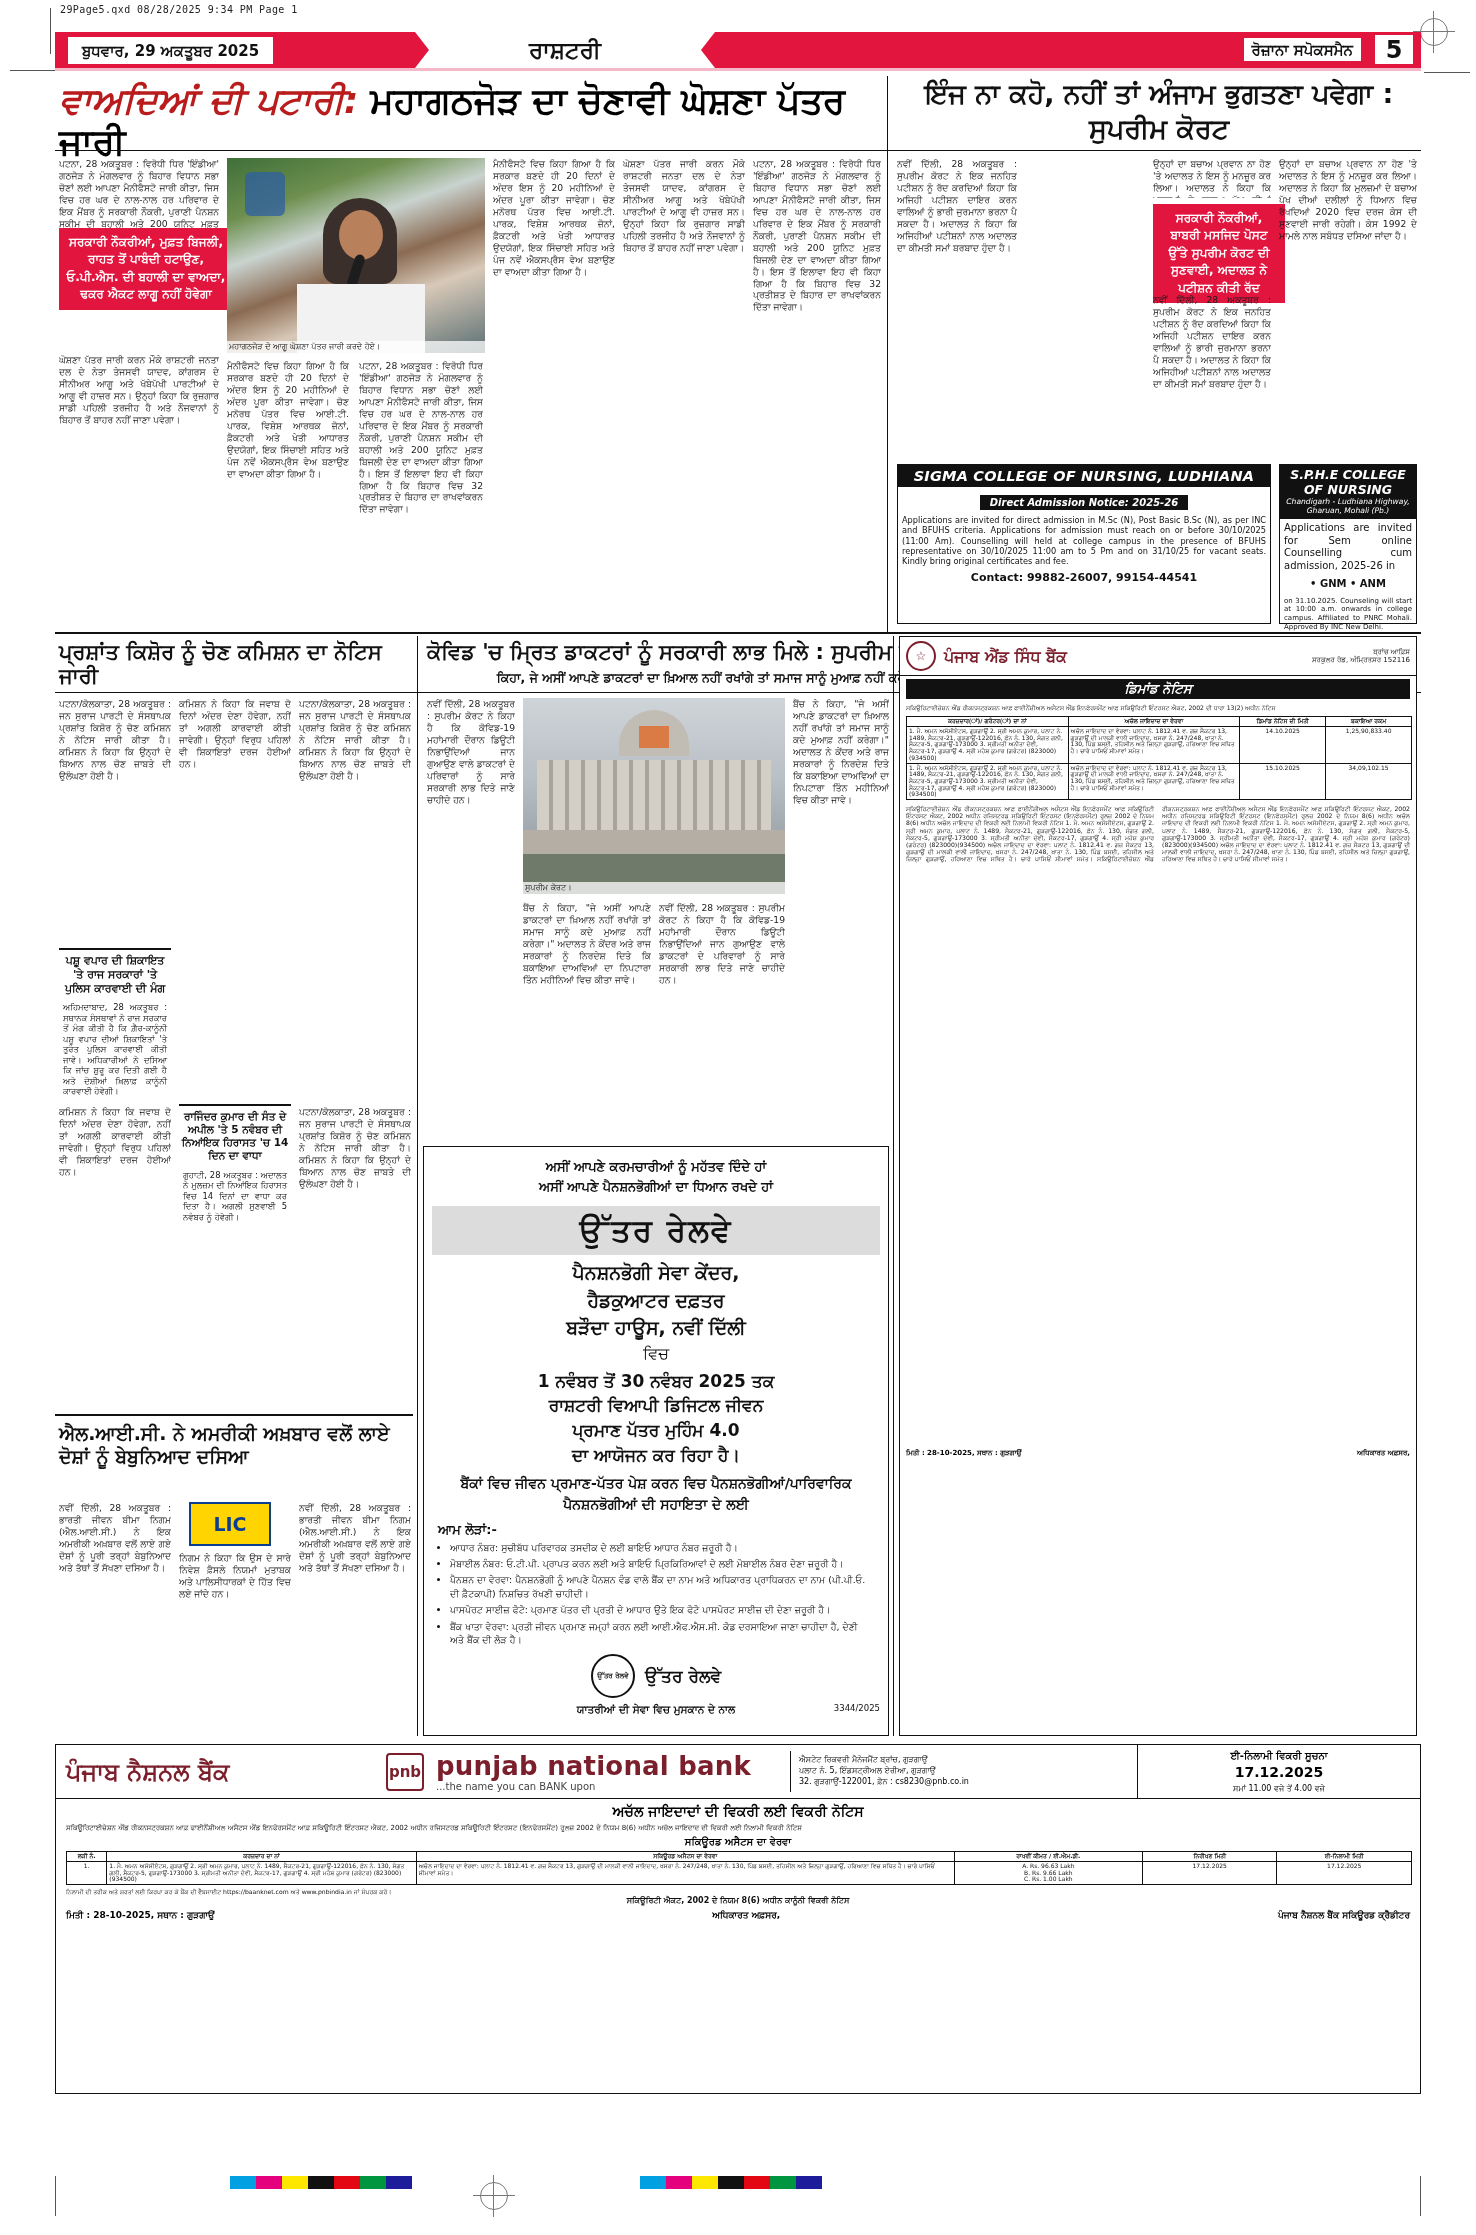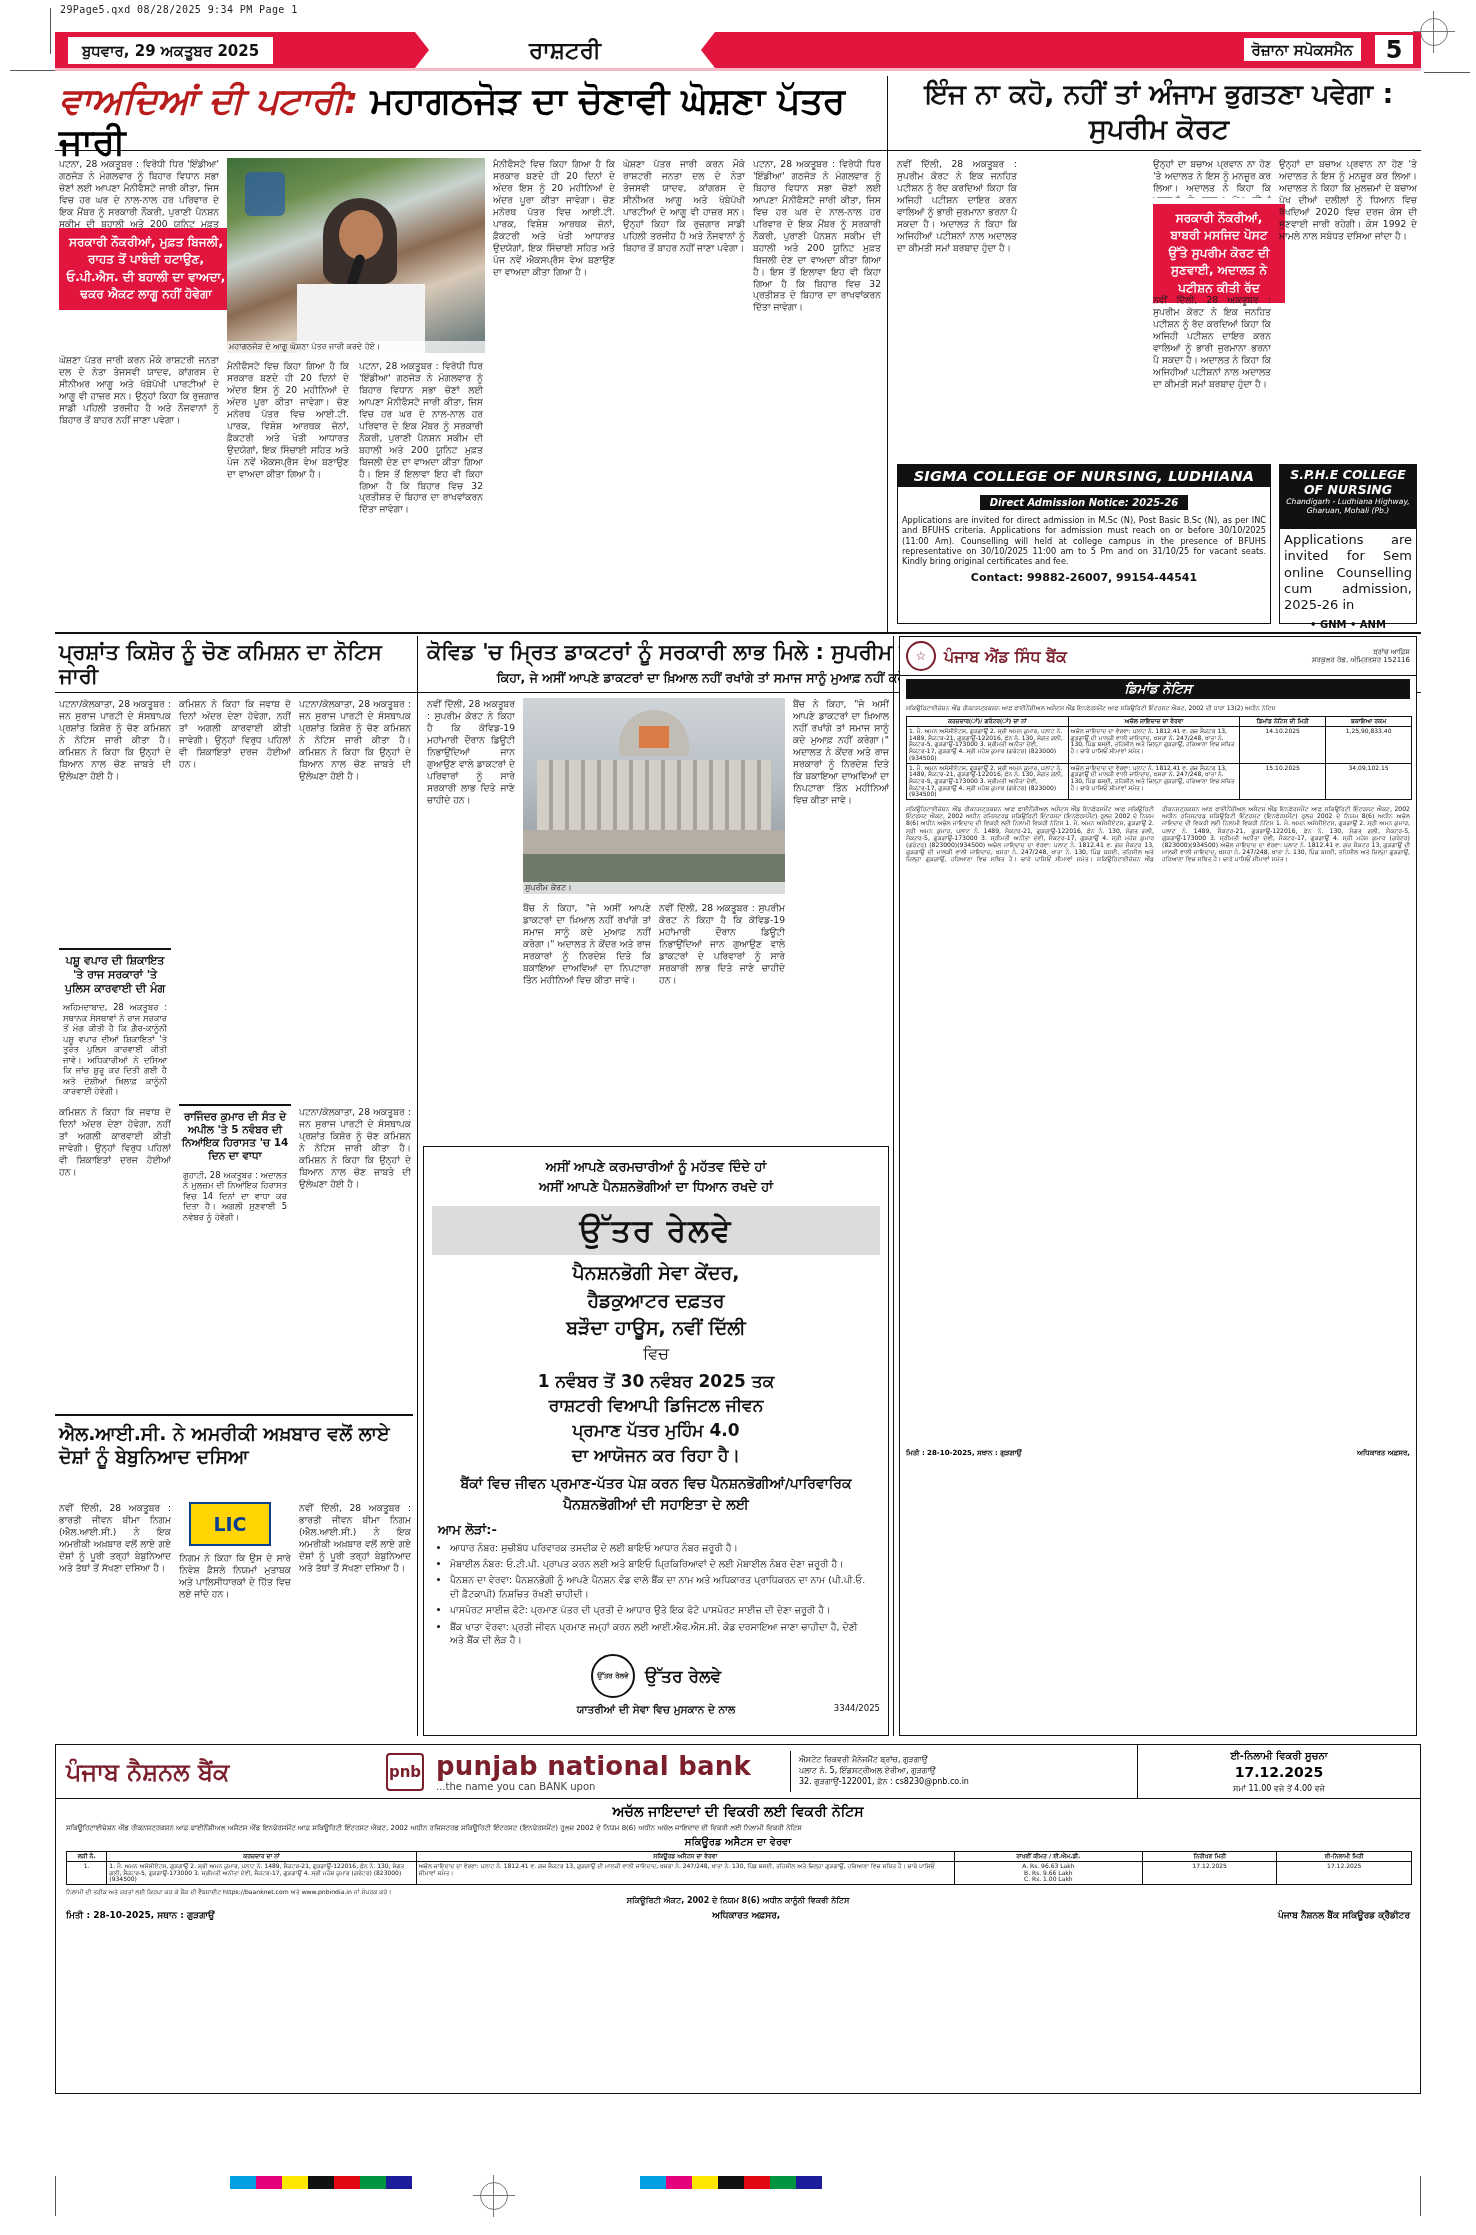--- a/index.html
+++ b/index.html
@@ -198,22 +198,22 @@
         <span class="ad-title" style="display:inline-block;font-size:10px;padding:2px 10px;">Direct Admission Notice: 2025-26</span>
       </div>
       <div class="ad-body">Applications are invited for direct admission in M.Sc (N), Post Basic B.Sc (N), as per INC and BFUHS criteria. Applications for admission must reach on or before 30/10/2025 (11:00 Am). Counselling will held at college campus in the presence of BFUHS representative on 30/10/2025 11:00 am to 5 Pm and on 31/10/25 for vacant seats. Kindly bring original certificates and fee.</div>
       <div class="ad-body center bold" style="font-size:11px;padding-top:2px;">Contact: 99882-26007, 99154-44541</div>
     </div>
 
     <div class="ad" style="left:1224px;top:432px;width:138px;height:160px;">
       <div class="ad-title" style="font-size:12.5px;padding-top:2px;">S.P.H.E COLLEGE</div>
       <div class="ad-title" style="font-size:12.5px;">OF NURSING</div>
       <div class="ad-title" style="font-size:7.6px;font-weight:normal;">Chandigarh - Ludhiana Highway,</div>
-      <div class="ad-title" style="font-size:7.6px;font-weight:normal;padding-bottom:14px;">Gharuan, Mohali (Pb.)</div>
-      <div class="ad-body" style="font-size:13px;">Applications are invited for Sem online Counselling cum admission, 2025-26 in</div>
+      <div class="ad-title" style="font-size:7.6px;font-weight:normal;padding-bottom:4px;">Gharuan, Mohali (Pb.)</div>
+      <div class="ad-body" style="font-size:10px;">Applications are invited for Sem online Counselling cum admission, 2025-26 in</div>
       <div class="ad-body center bold" style="font-size:10px;">• GNM  • ANM</div>
       <div class="ad-body" style="font-size:7px;">on 31.10.2025. Counseling will start at 10:00 a.m. onwards in college campus. Affiliated to PNRC Mohali. Approved By INC New Delhi.</div>
       <div class="ad-body bold" style="font-size:7px;">Contact No. 7087217674, 7087217670</div>
     </div>
 
     <div class="hrule" style="left:0;top:600px;width:1366px;height:2px;background:#111;"></div>
 
     <div class="subhead" style="left:4px;top:608px;width:350px;">ਪ੍ਰਸ਼ਾਂਤ ਕਿਸ਼ੋਰ ਨੂੰ ਚੋਣ ਕਮਿਸ਼ਨ ਦਾ ਨੋਟਿਸ ਜਾਰੀ</div>
     <div class="subhead" style="left:372px;top:608px;width:560px;">ਕੋਵਿਡ 'ਚ ਮ੍ਰਿਤ ਡਾਕਟਰਾਂ ਨੂੰ ਸਰਕਾਰੀ ਲਾਭ ਮਿਲੇ : ਸੁਪਰੀਮ ਕੋਰਟ</div>
     <div class="subhead2" style="left:372px;top:638px;width:560px;">ਕਿਹਾ, ਜੇ ਅਸੀਂ ਆਪਣੇ ਡਾਕਟਰਾਂ ਦਾ ਖ਼ਿਆਲ ਨਹੀਂ ਰਖਾਂਗੇ ਤਾਂ ਸਮਾਜ ਸਾਨੂੰ ਮੁਆਫ਼ ਨਹੀਂ ਕਰੇਗਾ</div>

